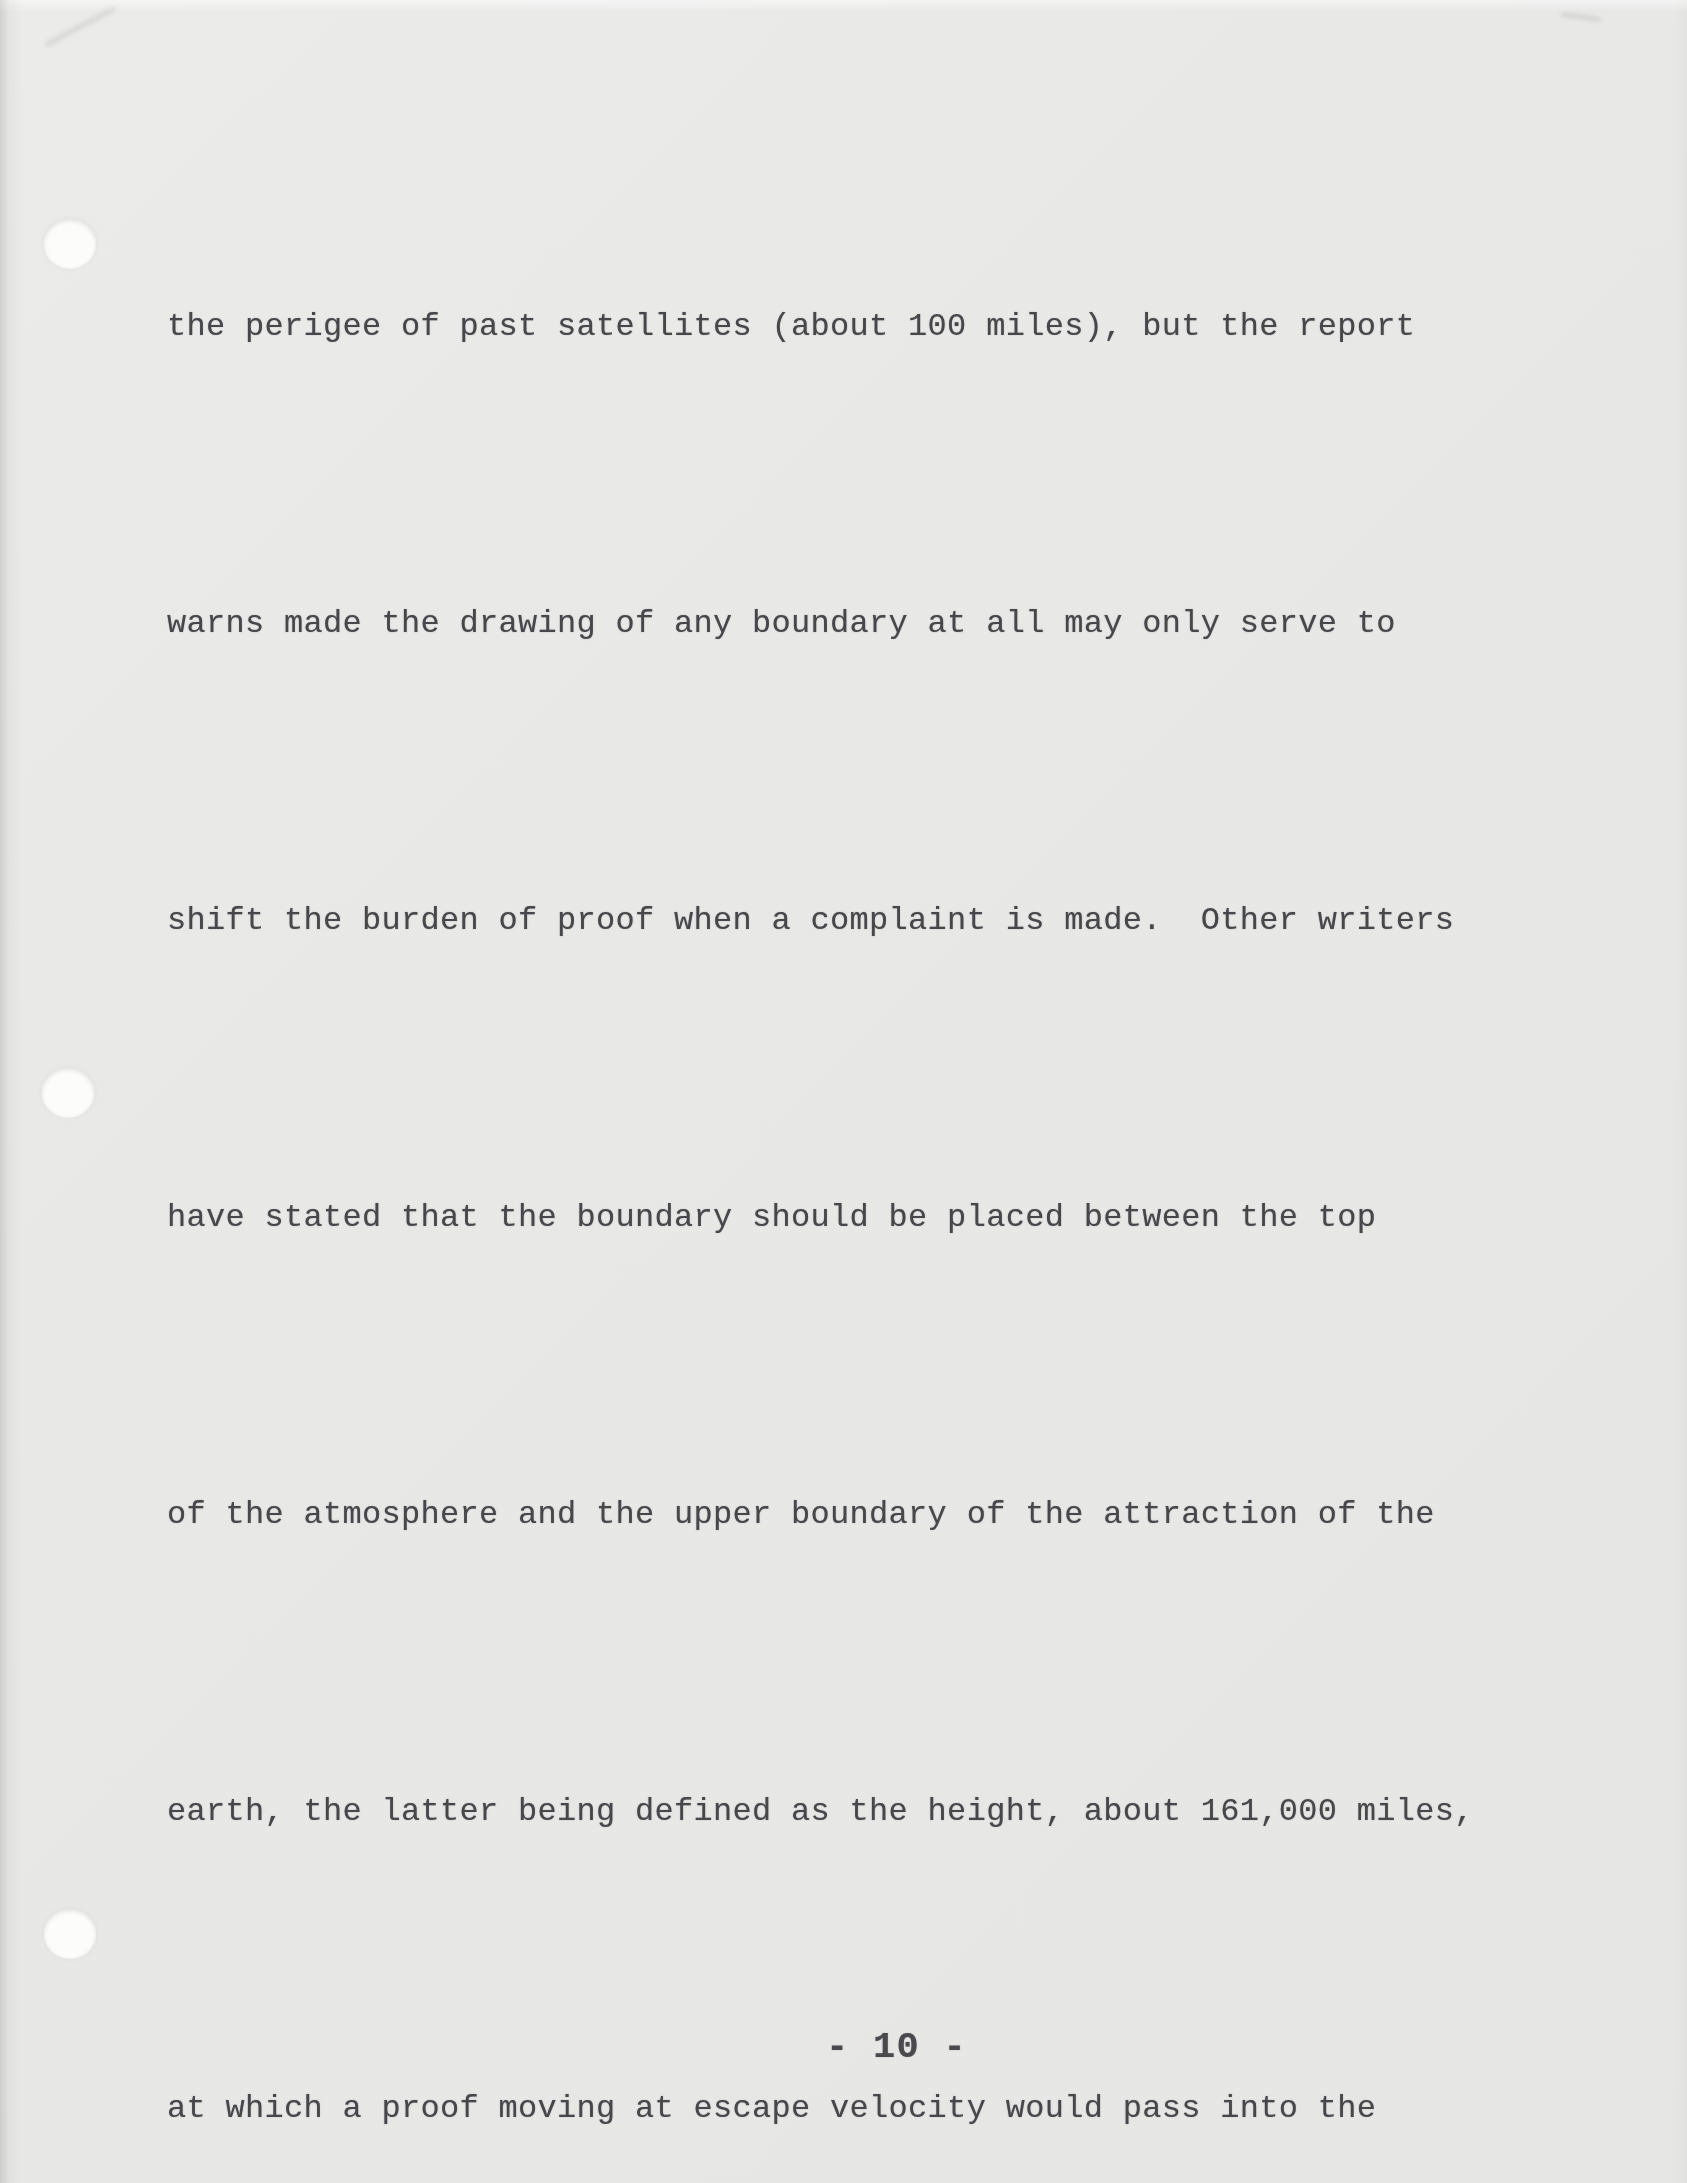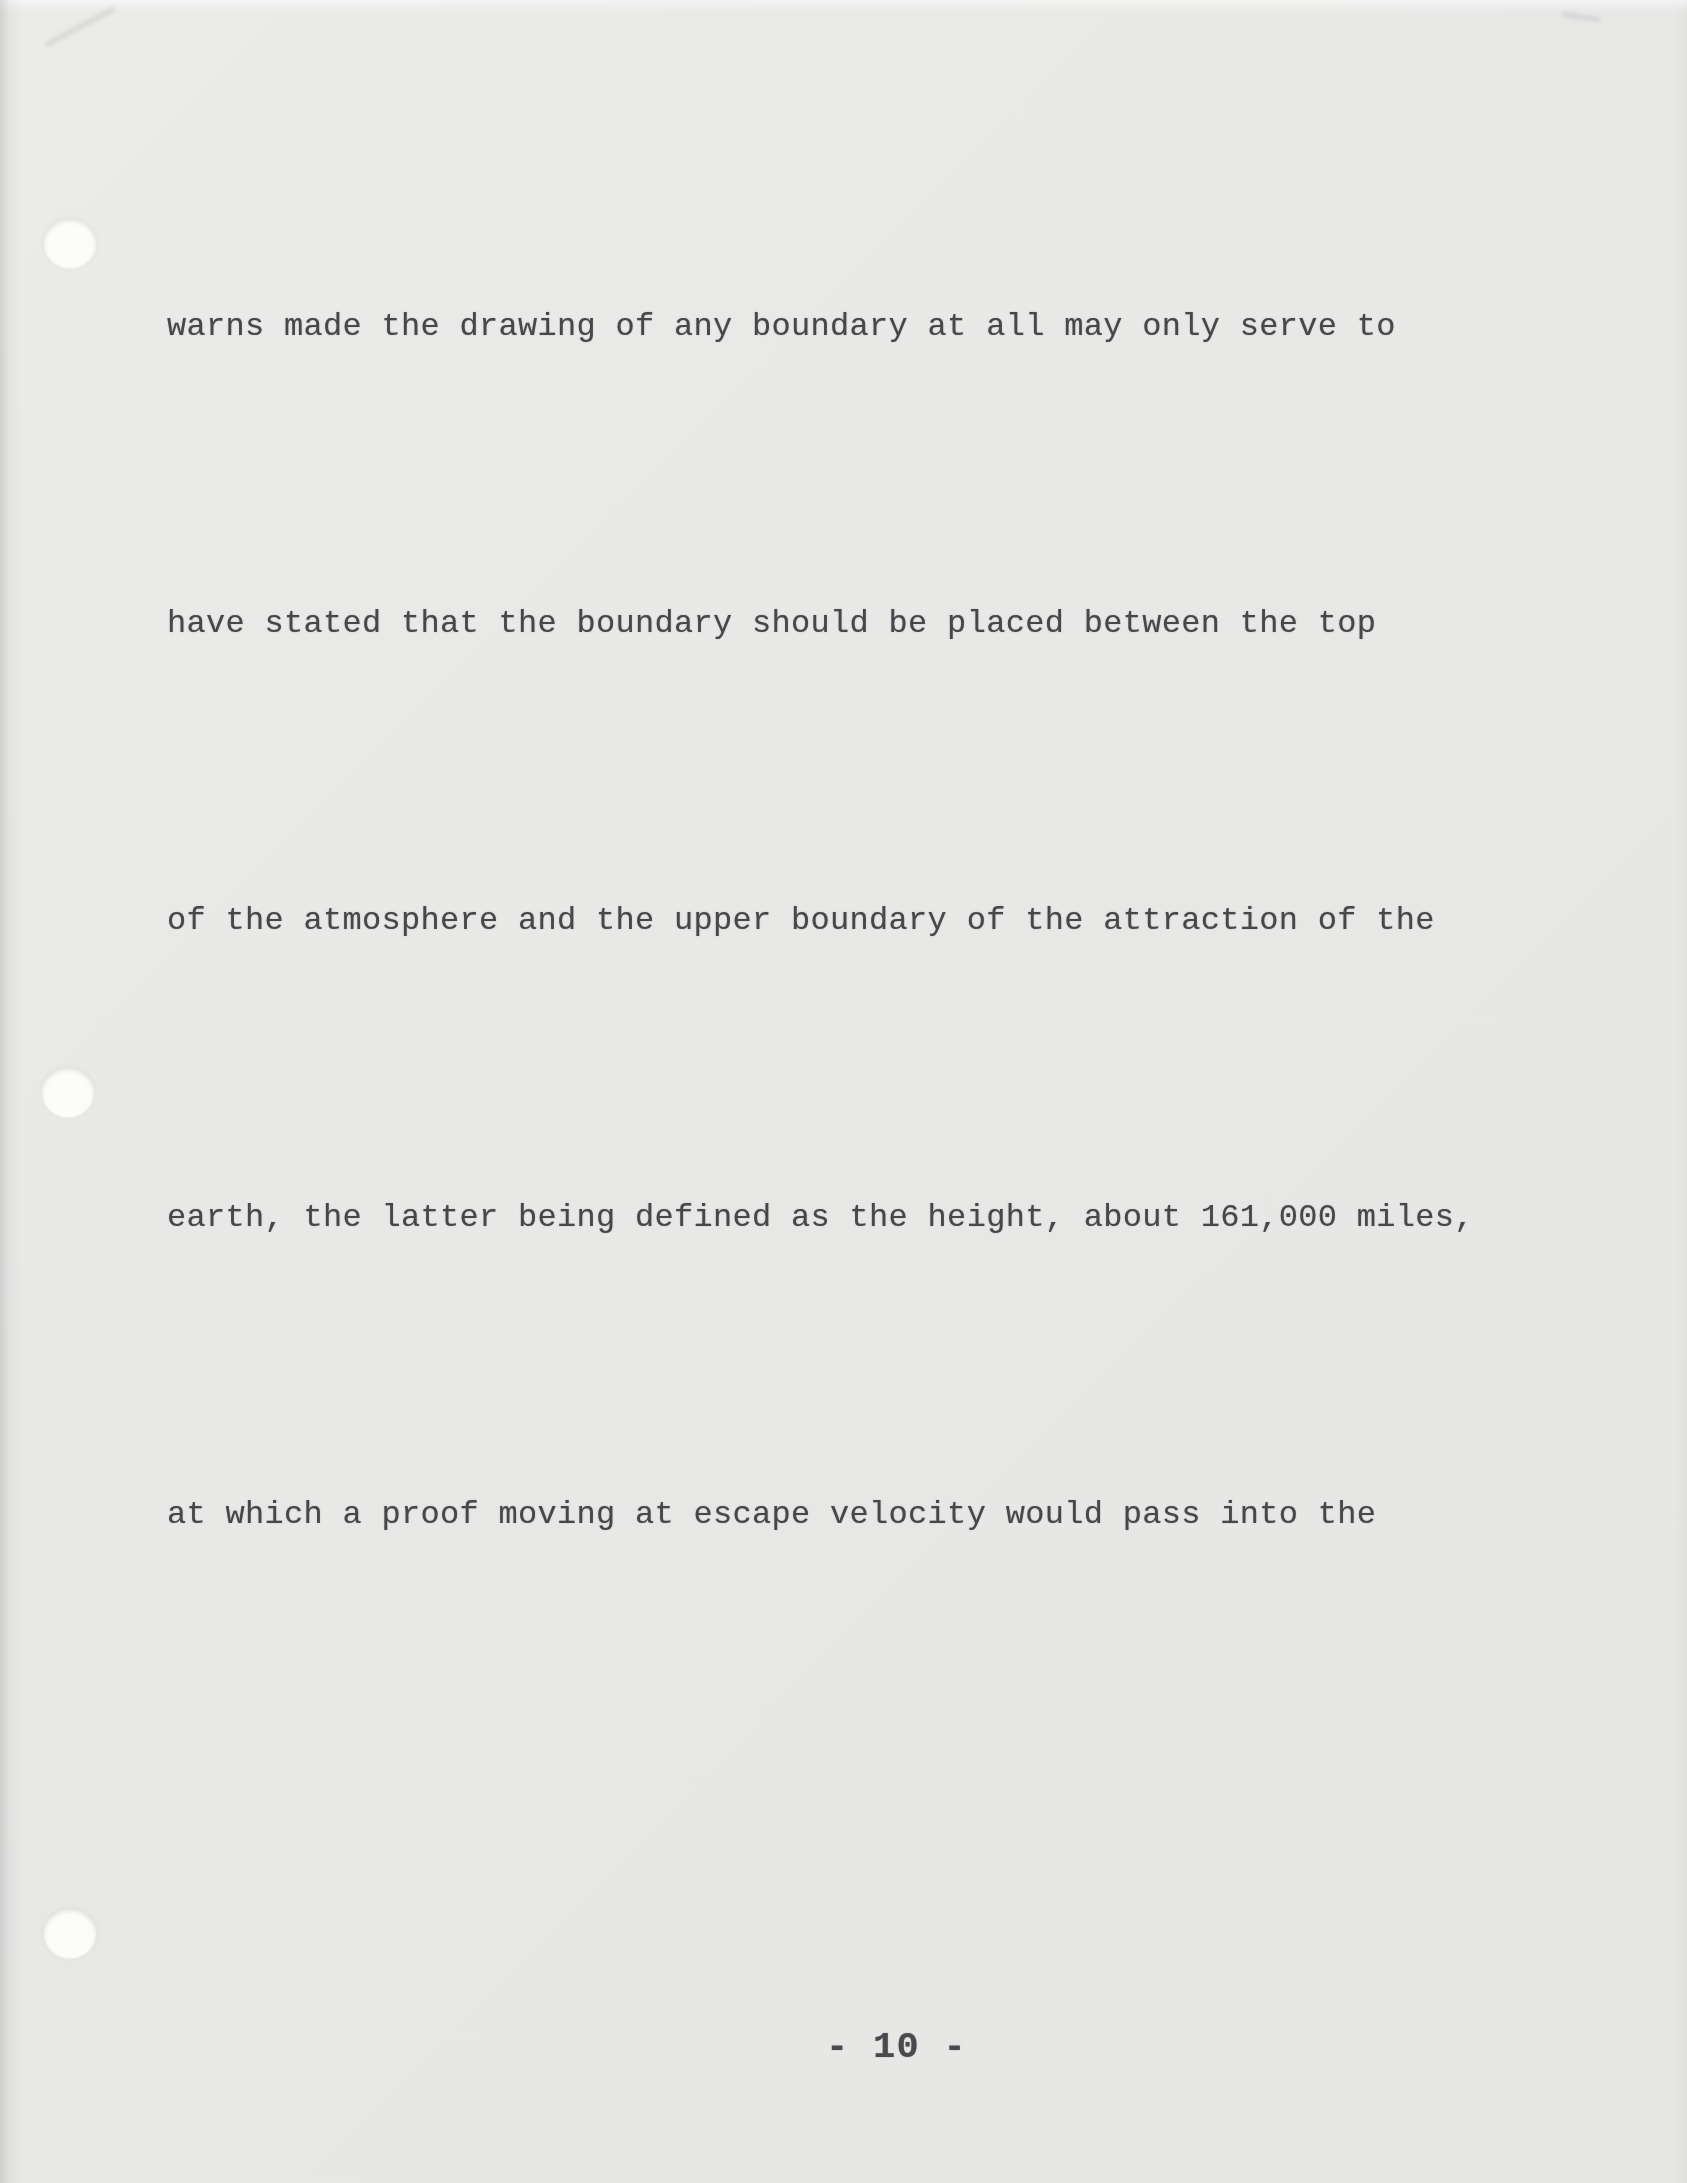--- a/index.html
+++ b/index.html
@@ -94,21 +94,23 @@
   <div class="edge-shade"></div>
 
   <div class="hole hole-1"></div>
   <div class="hole hole-2"></div>
   <div class="hole hole-3"></div>
 
   <div class="smudge smudge-1"></div>
   <div class="smudge smudge-2"></div>
 
   <main class="typed-text">
+    <div class="line">the perigee of past satellites (about 100 miles), but the report</div>
     <div class="line">warns made the drawing of any boundary at all may only serve to</div>
+    <div class="line">shift the burden of proof when a complaint is made.  Other writers</div>
     <div class="line">have stated that the boundary should be placed between the top</div>
     <div class="line">of the atmosphere and the upper boundary of the attraction of the</div>
     <div class="line">earth, the latter being defined as the height, about 161,000 miles,</div>
     <div class="line">at which a proof moving at escape velocity would pass into the</div>
     
     
     
     
     
     

